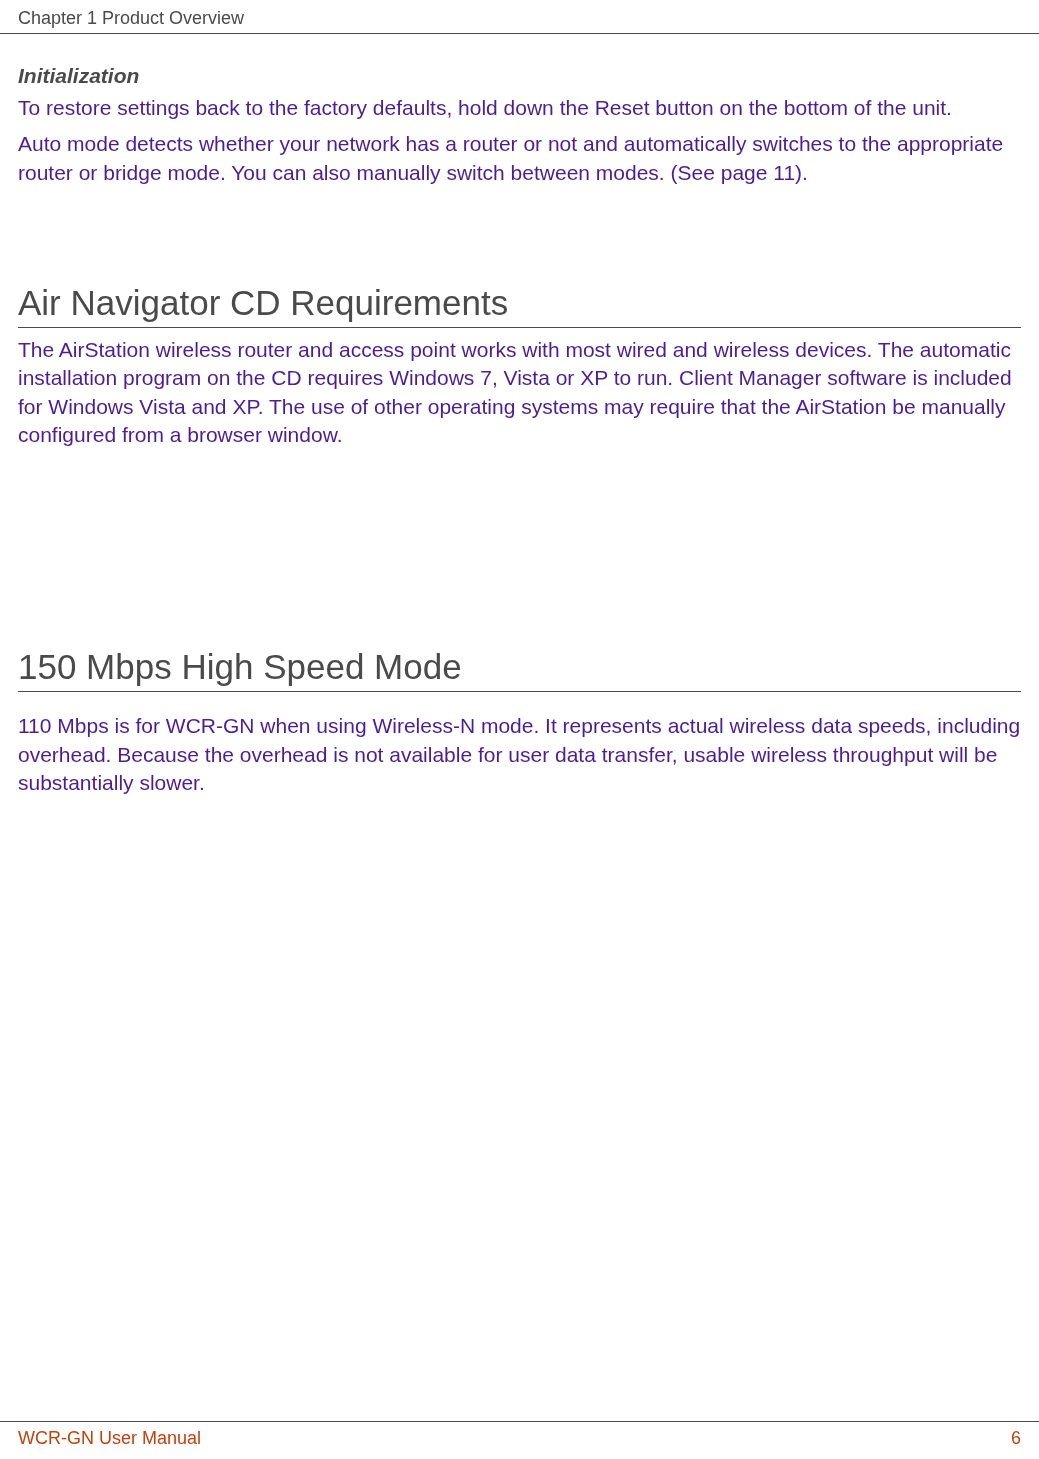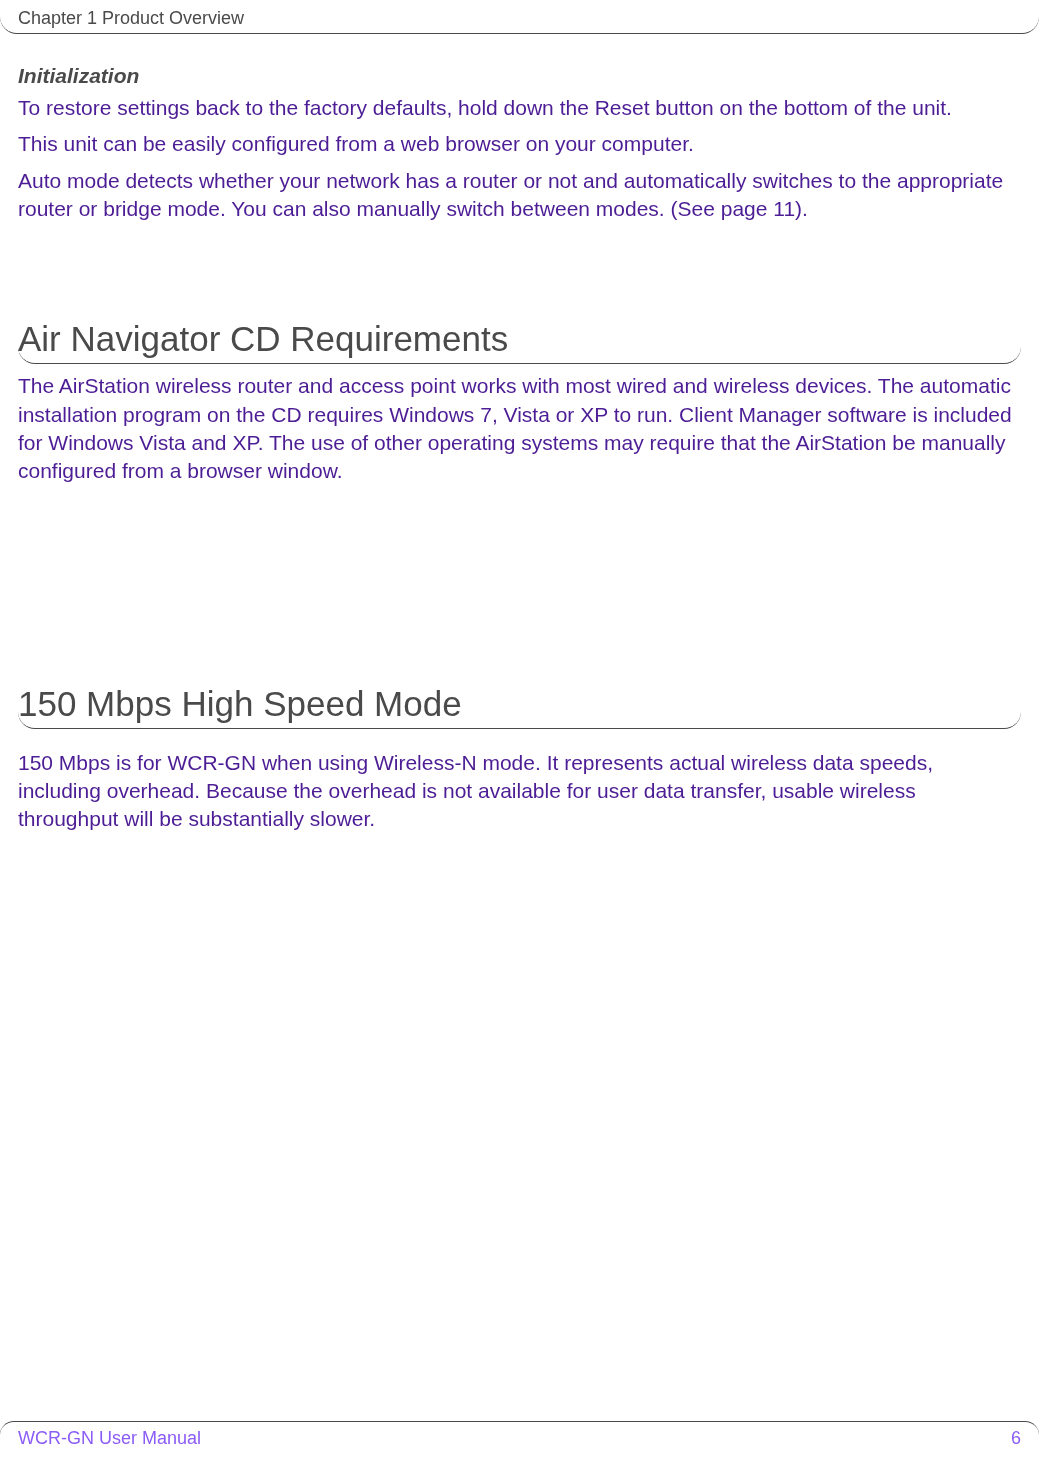--- a/index.html
+++ b/index.html
@@ -1,19 +1,18 @@
 <!DOCTYPE html>
 <html><head>
   <meta charset="utf-8">
   <style>
     * {
       margin: 0;
       padding: 0;
       box-sizing: border-box;
-      border-radius: 17px;
     }
     body {
       font-family: Arial, Helvetica, sans-serif;
       background: #ffffff;
       color: #4a4a4a;
       width: 1039px;
       height: 1459px;
       position: relative;
       padding: 0;
     }
@@ -64,49 +63,48 @@
     .page-footer {
       position: absolute;
       bottom: 10px;
       left: 0;
       right: 0;
       padding: 6px 18px 0 18px;
       border-top: 1.5px solid #4a4a4a;
       display: flex;
       justify-content: space-between;
       font-size: 18px;
-      color: #8b5cf6;
+      color: #c2410c;
     }
   </style>
 </head>
 <body>
 
 <div class="page-header">
   <span>Chapter 1  Product Overview</span>
 </div>
 
 <div class="content">
 
   <div class="bold-heading">Initialization</div>
   <div class="body-text">To restore settings back to the factory defaults, hold down the Reset button on the bottom of the unit.</div>
 
-  <div class="body-text">This unit can be easily configured from a web browser on your computer.</div>
 
   <div class="body-text">Auto mode detects whether your network has a router or not and automatically switches to the appropriate router or bridge mode. You can also manually switch between modes. (See page 11).</div>
 
   <div class="section-spacer-1"></div>
 
   <div class="section-heading">Air Navigator CD Requirements</div>
   <div class="body-text">The AirStation wireless router and access point works with most wired and wireless devices.  The automatic installation program on the CD requires Windows 7, Vista or XP to run. Client Manager software is included for Windows Vista and XP. The use of other operating systems may require that the AirStation be manually configured from a browser window.</div>
 
   <div class="section-spacer-2"></div>
 
   <div class="high-speed-wrapper">
     <div class="section-heading">150 Mbps High Speed Mode</div>
   </div>
-  <div class="body-text">150 Mbps is for WCR-GN when using Wireless-N mode. It represents actual wireless data speeds, including overhead. Because the overhead is not available for user data transfer, usable wireless throughput will be substantially slower.</div>
+  <div class="body-text">110 Mbps is for WCR-GN when using Wireless-N mode. It represents actual wireless data speeds, including overhead. Because the overhead is not available for user data transfer, usable wireless throughput will be substantially slower.</div>
 
 </div>
 
 <div class="page-footer">
   <span>WCR-GN User Manual</span>
   <span>6</span>
 </div>
 
 </body></html>

